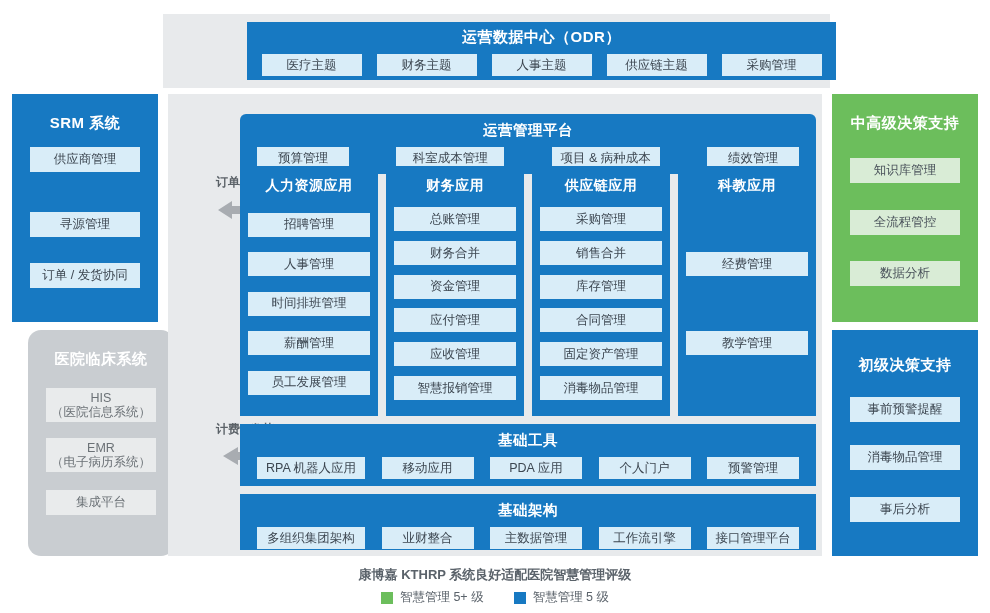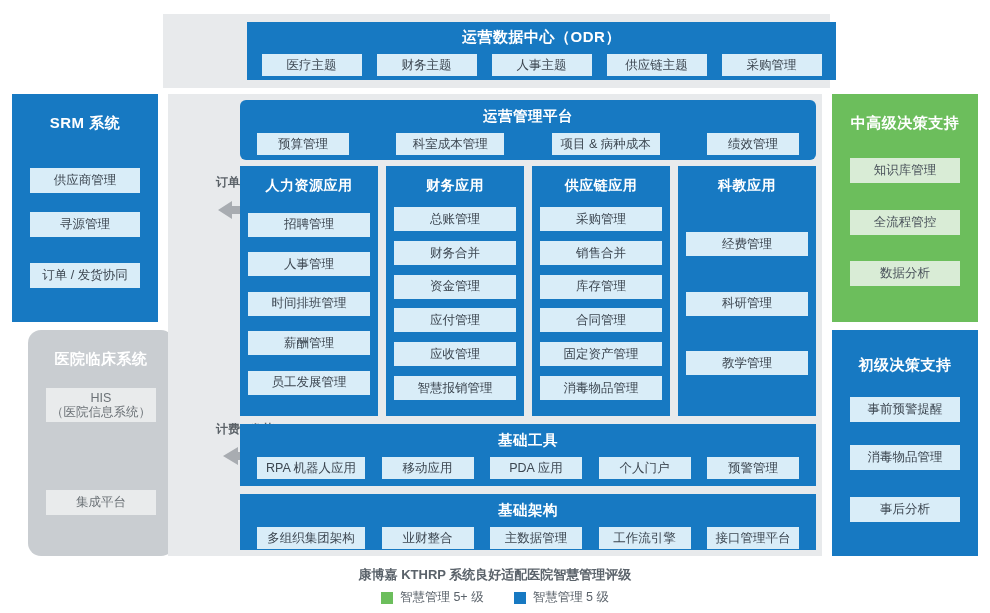--- a/index.html
+++ b/index.html
@@ -38,21 +38,21 @@
   .junior-panel .ptitle { margin-top:26px; }
 
   
   .center-area { left:168px; top:94px; width:654px; height:462px; }
   .connector { position:absolute; left:0; width:70px; text-align:center; color:#5a6167; font-size:12px; font-weight:bold;padding-left:42px; }
   .connector svg { margin-top:8px; }
   .connector-order { top:80px; }
   .connector-billing { top:327px; }
 
   .cbox { position:absolute; left:72px; width:576px; box-sizing:border-box; }
-  .platform-box { top:6px; height:60px;border-radius:6px; }
+  .platform-box { top:20px; height:60px;border-radius:6px; }
   .tools-box { top:330px; height:62px; }
   .infra-box { top:400px; height:56px; }
   .cbox .boxtitle { margin-top:7px; }
   .hrow { display:flex; justify-content:space-between; padding:0 17px; margin-top:7px; }
   .hchip { height:22px; padding:0 8px; min-width:92px; }
   .hchip.w1 { min-width:108px; }
 
   .columns-row { position:absolute; left:72px; top:72px; width:576px; height:250px; display:flex; gap:8px; }
   .col { flex:1; display:flex; flex-direction:column; align-items:center; padding-top:11px; box-sizing:border-box; }
   .col-title { color:#ffffff; font-weight:bold; font-size:14px; letter-spacing:0.5px; }
@@ -80,30 +80,34 @@
         <div class="chip odr-chip">财务主题</div>
         <div class="chip odr-chip">人事主题</div>
         <div class="chip odr-chip">供应链主题</div>
         <div class="chip odr-chip">采购管理</div>
       </div>
     </div>
   </div>
 
   <div class="abs blue-bg sidepanel srm-panel">
     <div class="ptitle">SRM 系统</div>
-    <div class="chip sp-item" style="top:74px">供应商管理</div>
+    <div class="chip sp-item" style="top:53px">供应商管理</div>
     <div class="chip sp-item" style="top:118px">寻源管理</div>
     <div class="chip sp-item" style="top:169px">订单 / 发货协同</div>
   </div>
 
   <div class="abs graypanel-bg sidepanel clinical-panel">
     <div class="ptitle">医院临床系统</div>
     <div class="chip chip-gray sp-item two-line" style="top:58px">
       <span>HIS</span>
       <span>（医院信息系统）</span>
+    </div>
+    <div class="chip chip-gray sp-item two-line" style="top:108px">
+      <span>EMR</span>
+      <span>（电子病历系统）</span>
     </div>
     <div class="chip chip-gray sp-item" style="top:160px">集成平台</div>
   </div>
 
   <div class="abs band center-area">
 
     <div class="connector connector-order">
       <div>订单 / 收货</div>
       <svg width="54" height="22" viewBox="0 0 54 22">
         <polygon class="arrow-fill" points="0,11 14,2 14,7 40,7 40,2 54,11 40,20 40,15 14,15 14,20"></polygon>
@@ -156,21 +160,20 @@
           <div class="chip col-chip">库存管理</div>
           <div class="chip col-chip">合同管理</div>
           <div class="chip col-chip">固定资产管理</div>
           <div class="chip col-chip">消毒物品管理</div>
         </div>
       </div>
       <div class="col blue-bg">
         <div class="col-title">科教应用</div>
         <div class="col-items">
           <div class="chip col-chip">经费管理</div>
-          <div class="chip col-chip">科研管理</div>
           <div class="chip col-chip">教学管理</div>
         </div>
       </div>
     </div>
 
     <div class="cbox blue-bg tools-box">
       <div class="boxtitle">基础工具</div>
       <div class="hrow">
         <div class="chip hchip w1">RPA 机器人应用</div>
         <div class="chip hchip">移动应用</div>

